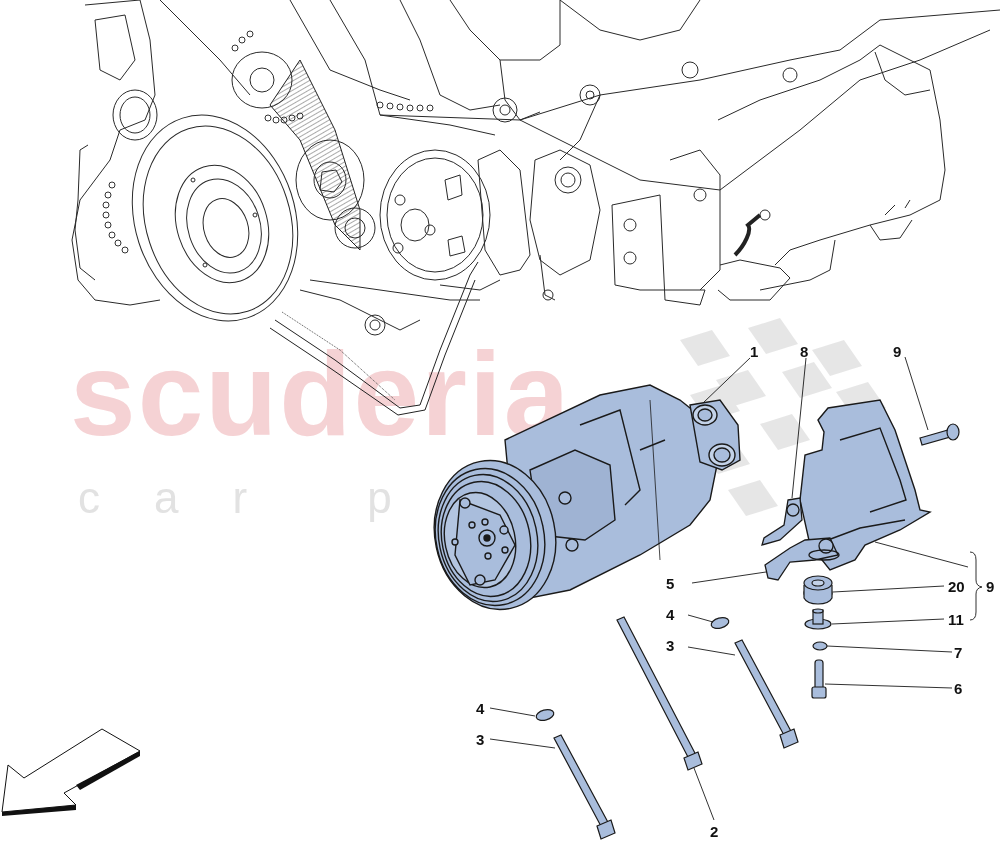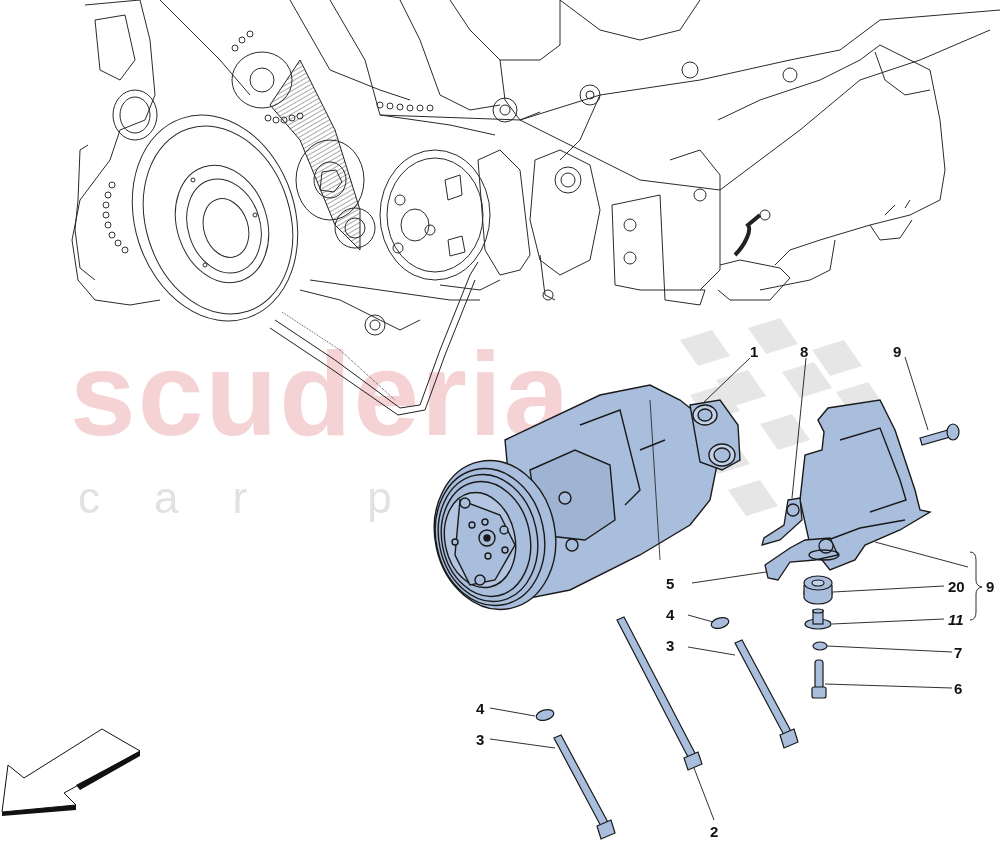--- a/index.html
+++ b/index.html
@@ -278,17 +278,17 @@
   <div class="callout" style="left:750px;top:344px;">1</div>
   <div class="callout" style="left:800px;top:344px;">8</div>
   <div class="callout" style="left:893px;top:344px;">9</div>
   <div class="callout" style="left:666px;top:576px;">5</div>
   <div class="callout" style="left:666px;top:607px;">4</div>
   <div class="callout" style="left:666px;top:638px;">3</div>
   <div class="callout" style="left:476px;top:701px;">4</div>
   <div class="callout" style="left:476px;top:732px;">3</div>
   <div class="callout" style="left:710px;top:824px;">2</div>
   <div class="callout" style="left:948px;top:579px;">20</div>
-  <div class="callout" style="left:948px;top:612px;font-style:italic;">11</div>
+  <div class="callout" style="left:948px;top:612px;">11</div>
   <div class="callout" style="left:986px;top:579px;">9</div>
   <div class="callout" style="left:954px;top:645px;">7</div>
   <div class="callout" style="left:954px;top:681px;">6</div>
 </div>
 
 </body></html>

